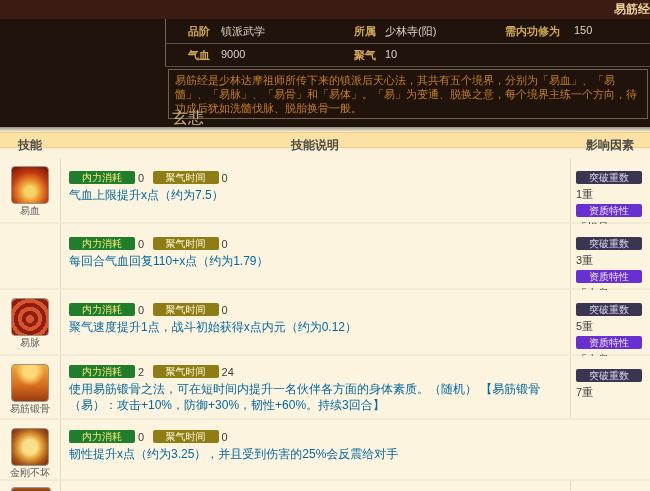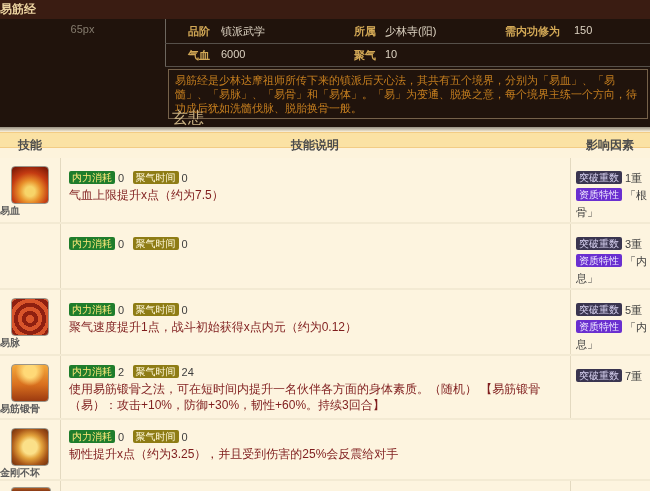--- a/index.html
+++ b/index.html
@@ -1,21 +1,21 @@
 <!DOCTYPE html>
 <html><head>
 <meta charset="utf-8">
 <style>
   html,body{margin:0;padding:0;}
   body{font-family:"Liberation Sans","DejaVu Sans",sans-serif;}
   #app{position:relative;width:650px;height:491px;background:#fdf3dc;overflow:hidden;}
 
   
   .titlebar{position:absolute;left:0;top:0;width:650px;height:25px;background:#3a1c12;
-    color:#ecd3a0;font-size:12px;font-weight:bold;text-align:left;line-height:19px;}
+    color:#ecd3a0;font-size:12px;font-weight:bold;text-align:right;line-height:19px;}
 
   
   .panel{position:absolute;left:0;top:19px;width:650px;height:108px;background:#20130c;}
   .imgcell{position:absolute;left:0;top:0;width:165px;height:108px;text-align:center;}
   .imgcell span{color:#857c6e;font-size:11px;line-height:16px;}
   .vline{position:absolute;left:165px;top:0;width:1px;height:47px;background:#6d675f;}
   .hlineA{position:absolute;left:165px;top:24px;width:485px;height:1px;background:#56504a;}
   .hlineB{position:absolute;left:165px;top:47px;width:485px;height:1px;background:#56504a;}
   .lab{position:absolute;color:#d2a856;font-size:11px;font-weight:bold;white-space:nowrap;}
   .val{position:absolute;color:#ddd3c2;font-size:11px;white-space:nowrap;}
@@ -30,37 +30,37 @@
     border-top:1px solid #f2cc85;border-bottom:1px solid #f2cc85;box-sizing:border-box;}
   .thead .h{position:absolute;top:0;height:24px;line-height:24px;text-align:center;
     color:#4c4c4c;font-size:12px;font-weight:bold;}
   .h-skill{left:0;width:60px;}
   .h-desc{left:60px;width:510px;}
   .h-factor{left:570px;width:80px;}
 
   .tbody{position:absolute;left:0;top:158px;width:650px;height:333px;}
   .trow{position:relative;width:650px;background:#fdf4df;border-bottom:2px solid #f3ead3;
     box-sizing:border-box;}
-  .cell-skill{position:absolute;left:0;top:0;bottom:0;width:60px;font-weight:bold;}
+  .cell-skill{position:absolute;left:0;top:0;bottom:0;width:60px;text-align:center;}
   .cell-desc{position:absolute;left:60px;top:0;bottom:0;width:510px;box-sizing:border-box;
     padding:12px 10px 0 8px;border-left:1px solid #e3d9c0;}
   .cell-factor{position:absolute;left:570px;top:0;bottom:0;width:80px;box-sizing:border-box;
     padding:11px 2px 0 5px;border-left:1px solid #e3d9c0;font-size:12px;line-height:16px;color:#3e3e3e;}
   .icon{width:38px;height:38px;margin:8px auto 1px auto;border:1px solid #9a958a;
     border-radius:4px;box-sizing:border-box;cursor:pointer;}
   .skill-label{display:block;color:#5c5c5c;font-size:10px;line-height:12px;}
   .badges{height:15px;line-height:14px;margin-bottom:2px;white-space:nowrap;}
-  .b{display:inline-block;height:13px;line-height:13px;padding:0 3px;font-size:10px;
+  .b{display:inline-block;height:13px;line-height:13px;padding:0 13px;font-size:10px;
     border-radius:2px;margin-right:3px;vertical-align:middle;}
   .b-cost{background:#1f7d2c;color:#ffe87a;}
   .b-time{background:#8e7c15;color:#fff8d8;margin-left:4px;}
   .b-realm{background:#3a3550;color:#d6d0ef;}
   .b-apt{background:#6a2fd0;color:#efe8ff;}
   .bval{color:#3e3e3e;font-size:11px;vertical-align:middle;}
-  .dtext{color:#7f1d1d;font-size:12px;line-height:16px;}
+  .dtext{color:#0369a1;font-size:12px;line-height:16px;}
 
   
   .ic1{background:radial-gradient(circle at 50% 68%,#f7d469 0 16%,#e88f2a 36%,#c43b12 62%,#6e1205 100%);}
   .ic2{background:radial-gradient(circle at 50% 42%,#ffe9a0 0 14%,#f0b84a 38%,#c2561c 70%,#7c1e0b 100%);}
   .ic3{background:repeating-radial-gradient(circle at 50% 55%,#d8542a 0 4px,#8e1f10 4px 8px);}
   .ic4{background:radial-gradient(circle at 50% 18%,#ffd977 0 18%,rgba(0,0,0,0) 42%),
        linear-gradient(180deg,#f4a93c,#d86f1e 55%,#9c3a10);}
   .ic5{background:radial-gradient(circle at 50% 50%,#fbe089 0 28%,#e3a33c 46%,#a85618 72%,#6f2d0c 100%);}
 
   .partialrow{position:relative;width:650px;height:10px;background:#fdf4df;}
@@ -71,35 +71,32 @@
     background:linear-gradient(#b05a20,#7c2e10);}
 </style>
 </head>
 <body>
 
 <div id="app">
 
   <div class="titlebar">易筋经</div>
 
   <div class="panel">
-    <div class="imgcell">
-      <span>65px</span>
-    </div>
     <div class="vline"></div>
     <div class="hlineA"></div>
     <div class="hlineB"></div>
 
     <span class="lab" style="left:188px;top:5px">品阶</span>
     <span class="val" style="left:221px;top:5px">镇派武学</span>
     <span class="lab" style="left:354px;top:5px">所属</span>
     <span class="val" style="left:385px;top:5px">少林寺(阳)</span>
     <span class="lab" style="left:505px;top:5px">需内功修为</span>
     <span class="val" style="left:574px;top:5px">150</span>
     <span class="lab" style="left:188px;top:29px">气血</span>
-    <span class="val" style="left:221px;top:29px">6000</span>
+    <span class="val" style="left:221px;top:29px">9000</span>
     <span class="lab" style="left:354px;top:29px">聚气</span>
     <span class="val" style="left:385px;top:29px">10</span>
 
     <div class="descbox">易筋经是少林达摩祖师所传下来的镇派后天心法，其共有五个境界，分别为「易血」、「易髓」、「易脉」、「易骨」和「易体」。「易」为变通、脱换之意，每个境界主练一个方向，待功成后犹如洗髓伐脉、脱胎换骨一般。</div>
     <div class="sourceline">玄悲</div>
   </div>
 
   <div class="shadow"></div>
 
   <div class="thead">
@@ -127,20 +124,21 @@
         <span class="b b-apt">资质特性</span><span class="bval">「根骨」</span>
       </div>
     </div>
 
     <div class="trow" style="height:66px">
       <div class="cell-desc">
         <div class="badges">
           <span class="b b-cost">内力消耗</span><span class="bval">0</span>
           <span class="b b-time">聚气时间</span><span class="bval">0</span>
         </div>
+        <div class="dtext">每回合气血回复110+x点（约为1.79）</div>
       </div>
       <div class="cell-factor">
         <span class="b b-realm">突破重数</span><span class="bval">3重</span>
         <span class="b b-apt">资质特性</span><span class="bval">「内息」</span>
       </div>
     </div>
 
     <div class="trow" style="height:66px">
       <div class="cell-skill">
         <div class="icon ic3"></div>

